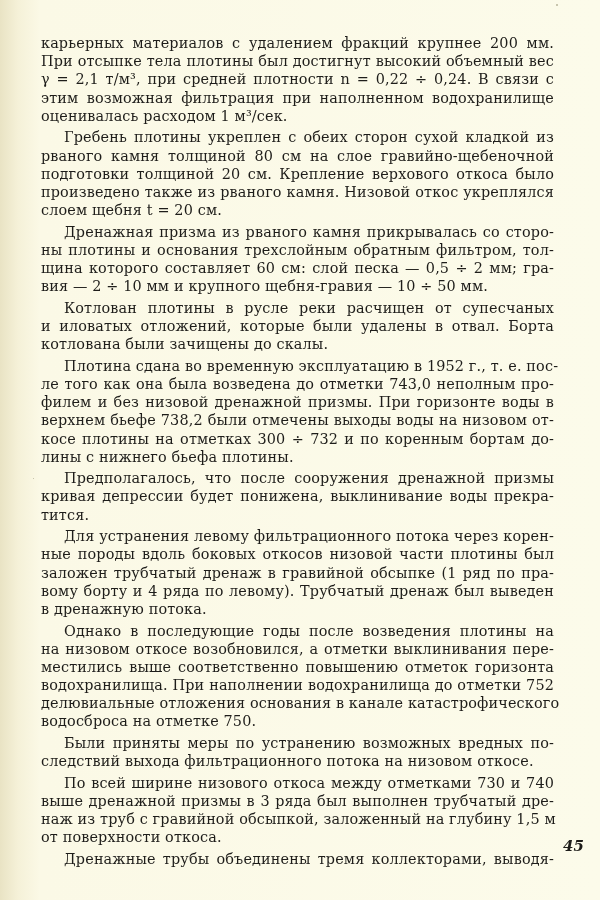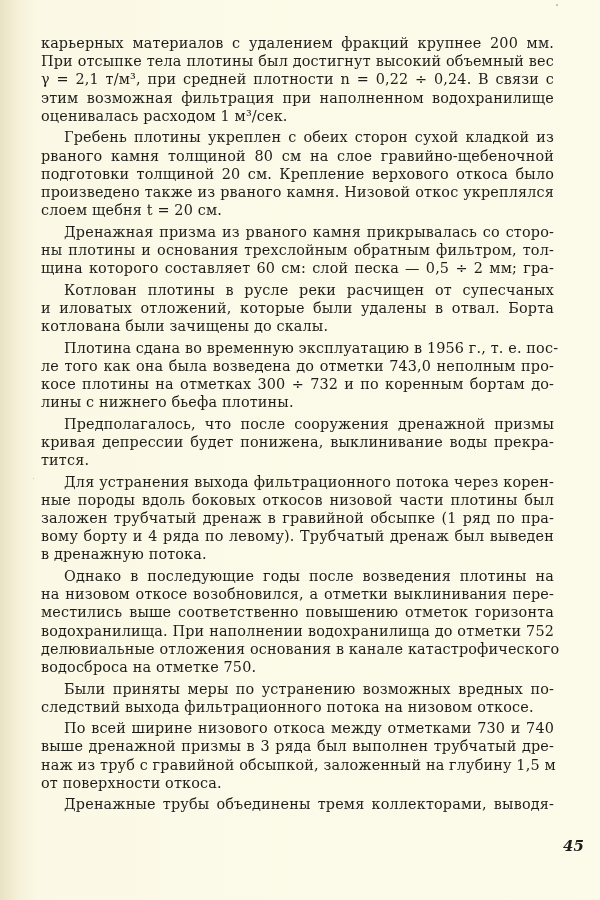--- a/index.html
+++ b/index.html
@@ -81,39 +81,42 @@
         <span class="line indent">Гребень плотины укреплен с обеих сторон сухой кладкой из</span>
         <span class="line">рваного камня толщиной 80 см на слое гравийно-щебеночной</span>
         <span class="line">подготовки толщиной 20 см. Крепление верхового откоса было</span>
         <span class="line">произведено также из рваного камня. Низовой откос укреплялся</span>
         <span class="line last">слоем щебня t = 20 см.</span>
       </div>
       <div class="para">
         <span class="line indent">Дренажная призма из рваного камня прикрывалась со сторо-</span>
         <span class="line">ны плотины и основания трехслойным обратным фильтром, тол-</span>
         <span class="line">щина которого составляет 60 см: слой песка — 0,5 ÷ 2 мм; гра-</span>
+        <span class="line last">вия — 2 ÷ 10 мм и крупного щебня-гравия — 10 ÷ 50 мм.</span>
       </div>
       <div class="para">
         <span class="line indent">Котлован плотины в русле реки расчищен от супесчаных</span>
         <span class="line">и иловатых отложений, которые были удалены в отвал. Борта</span>
         <span class="line last">котлована были зачищены до скалы.</span>
       </div>
       <div class="para">
-        <span class="line indent">Плотина сдана во временную эксплуатацию в 1956 г., т. е. пос-</span>
+        <span class="line indent">Плотина сдана во временную эксплуатацию в 1952 г., т. е. пос-</span>
         <span class="line">ле того как она была возведена до отметки 743,0 неполным про-</span>
+        <span class="line">филем и без низовой дренажной призмы. При горизонте воды в</span>
+        <span class="line">верхнем бьефе 738,2 были отмечены выходы воды на низовом от-</span>
         <span class="line">косе плотины на отметках 300 ÷ 732 и по коренным бортам до-</span>
         <span class="line last">лины с нижнего бьефа плотины.</span>
       </div>
       <div class="para">
         <span class="line indent">Предполагалось, что после сооружения дренажной призмы</span>
         <span class="line">кривая депрессии будет понижена, выклинивание воды прекра-</span>
         <span class="line last">тится.</span>
       </div>
       <div class="para">
-        <span class="line indent">Для устранения выхода фильтрационного потока через корен-</span>
+        <span class="line indent">Для устранения левому фильтрационного потока через корен-</span>
         <span class="line">ные породы вдоль боковых откосов низовой части плотины был</span>
         <span class="line">заложен трубчатый дренаж в гравийной обсыпке (1 ряд по пра-</span>
         <span class="line">вому борту и 4 ряда по левому). Трубчатый дренаж был выведен</span>
         <span class="line last">в дренажную потока.</span>
       </div>
       <div class="para">
         <span class="line indent">Однако в последующие годы после возведения плотины на</span>
         <span class="line">на низовом откосе возобновился, а отметки выклинивания пере-</span>
         <span class="line">местились выше соответственно повышению отметок горизонта</span>
         <span class="line">водохранилища. При наполнении водохранилища до отметки 752</span>

